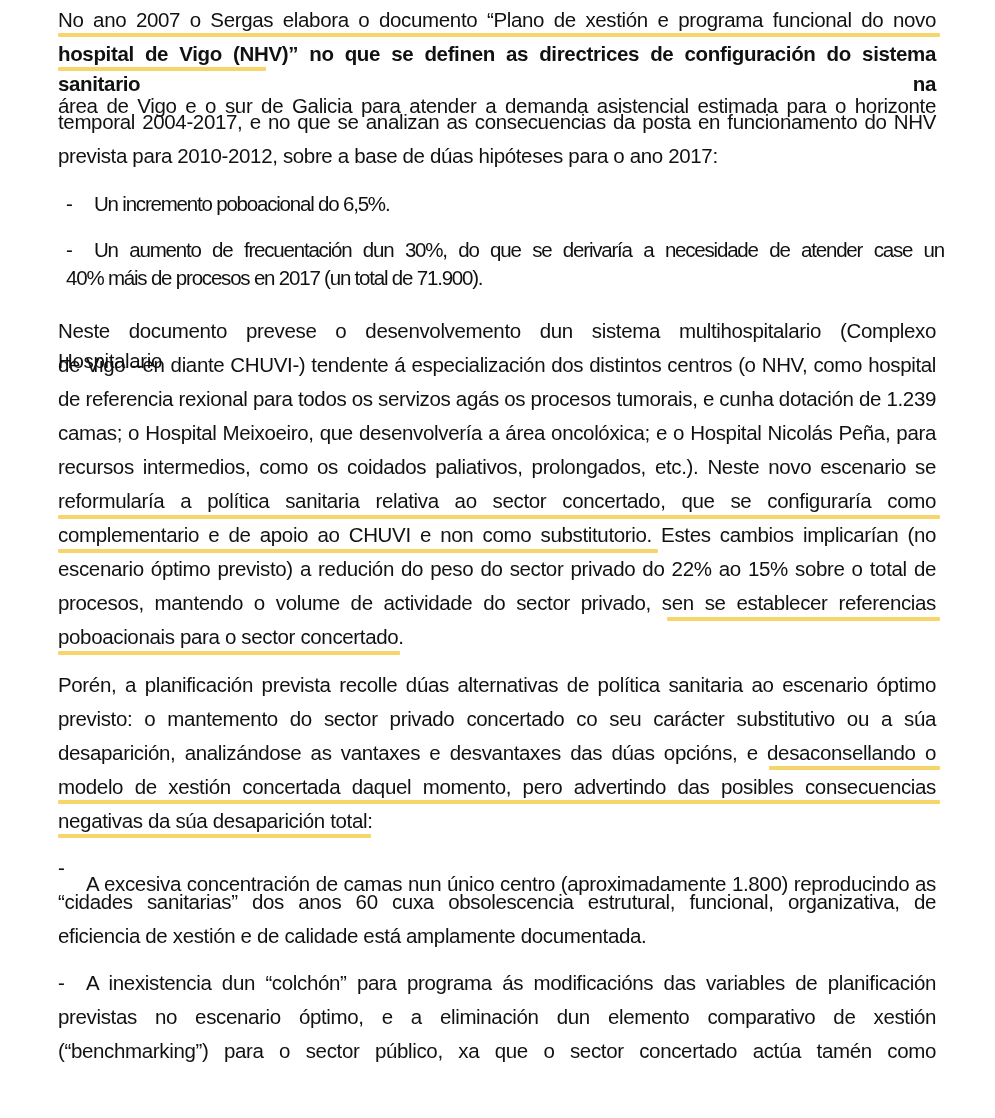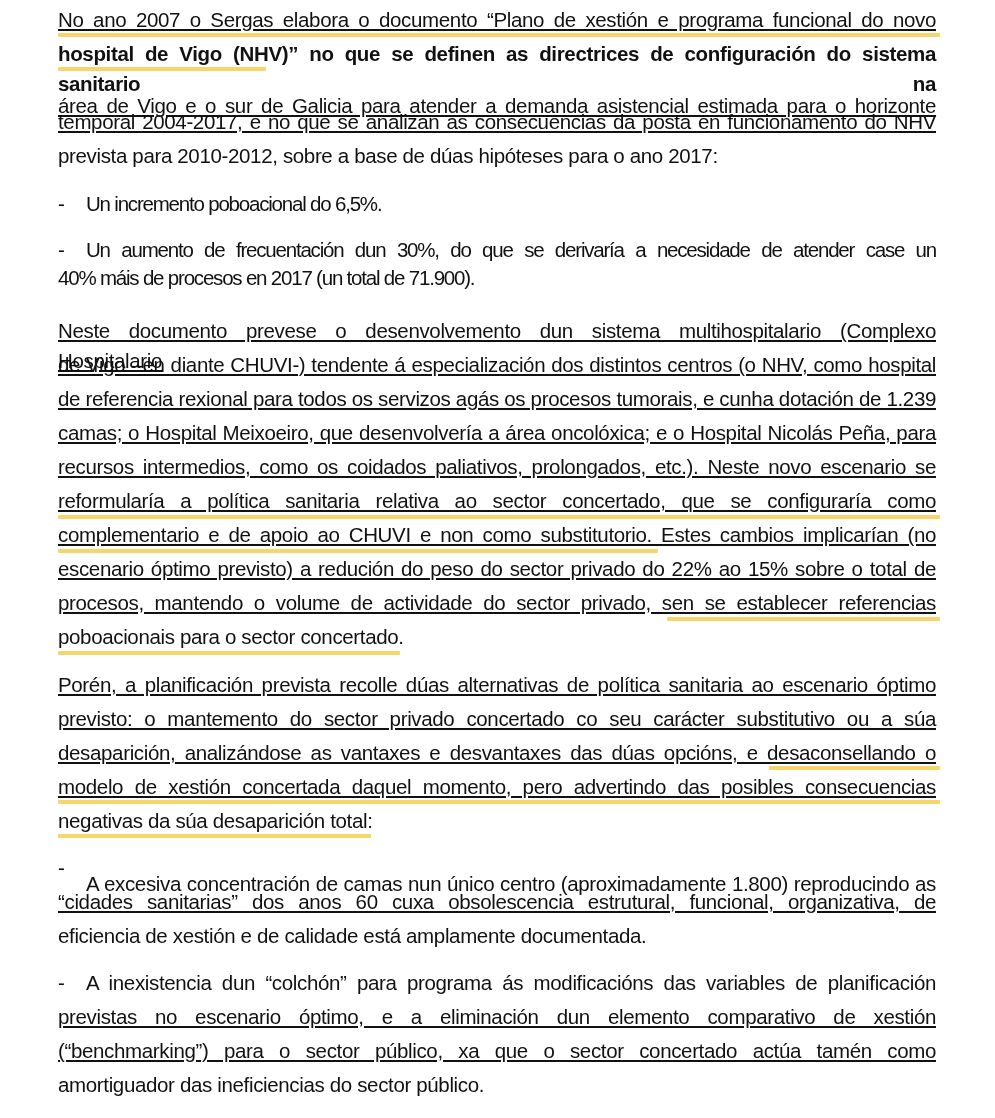--- a/index.html
+++ b/index.html
@@ -10,29 +10,29 @@
     left: 58px;
     width: 878px;
     height: 30px;
     font-family: "Liberation Sans", sans-serif;
     font-size: 20.5px;
     line-height: 30px;
     color: #111;
     white-space: nowrap;
     letter-spacing: -0.35px;
   }
-  .justify { text-align: justify; text-align-last: justify; white-space: normal; text-decoration: underline; }
+  .justify { text-align: justify; text-align-last: justify; white-space: normal; }
   .hl {
     position: absolute;
     height: 4px;
     background: #f7d56a;
     border-radius: 1px;
   }
   .dash { display: inline-block; width: 28px; }
-  .condensed { letter-spacing: -1.2px; }
+  .condensed { letter-spacing: -1.2px; margin-left: 8px; }
 </style>
 </head>
 <body>
 
 <div class="page">
 
   <div class="line justify" style="top:5px">No ano 2007 o Sergas elabora o documento “Plano de xestión e programa funcional do novo</div>
   <div class="hl" style="left:58px; top:33px; width:882px;"></div>
   <div class="line" style="top:39px; width:878px; text-align:justify; text-align-last:justify; white-space:normal;font-weight:bold;">hospital de Vigo (NHV)” no que se definen as directrices de configuración do sistema sanitario na</div>
   <div class="hl" style="left:58px; top:67px; width:208px;"></div>
@@ -80,15 +80,14 @@
   </div>
   <div class="line justify" style="top:887px">“cidades sanitarias” dos anos 60 cuxa obsolescencia estrutural, funcional, organizativa, de</div>
   <div class="line" style="top:921px">eficiencia de xestión e de calidade está amplamente documentada.</div>
 
   <div class="line" style="top:968px; display:flex;">
     <span class="dash">-</span>
       <span style="flex:1; text-align:justify; text-align-last:justify;">A inexistencia dun “colchón” para programa ás modificacións das variables de planificación</span>
   </div>
   <div class="line justify" style="top:1002px">previstas no escenario óptimo, e a eliminación dun elemento comparativo de xestión</div>
   <div class="line justify" style="top:1036px">(“benchmarking”) para o sector público, xa que o sector concertado actúa tamén como</div>
-  <div class="line" style="top:1070px">amortiguador das ineficiencias do sector público.</div>
 
 </div>
 
 </body></html>

